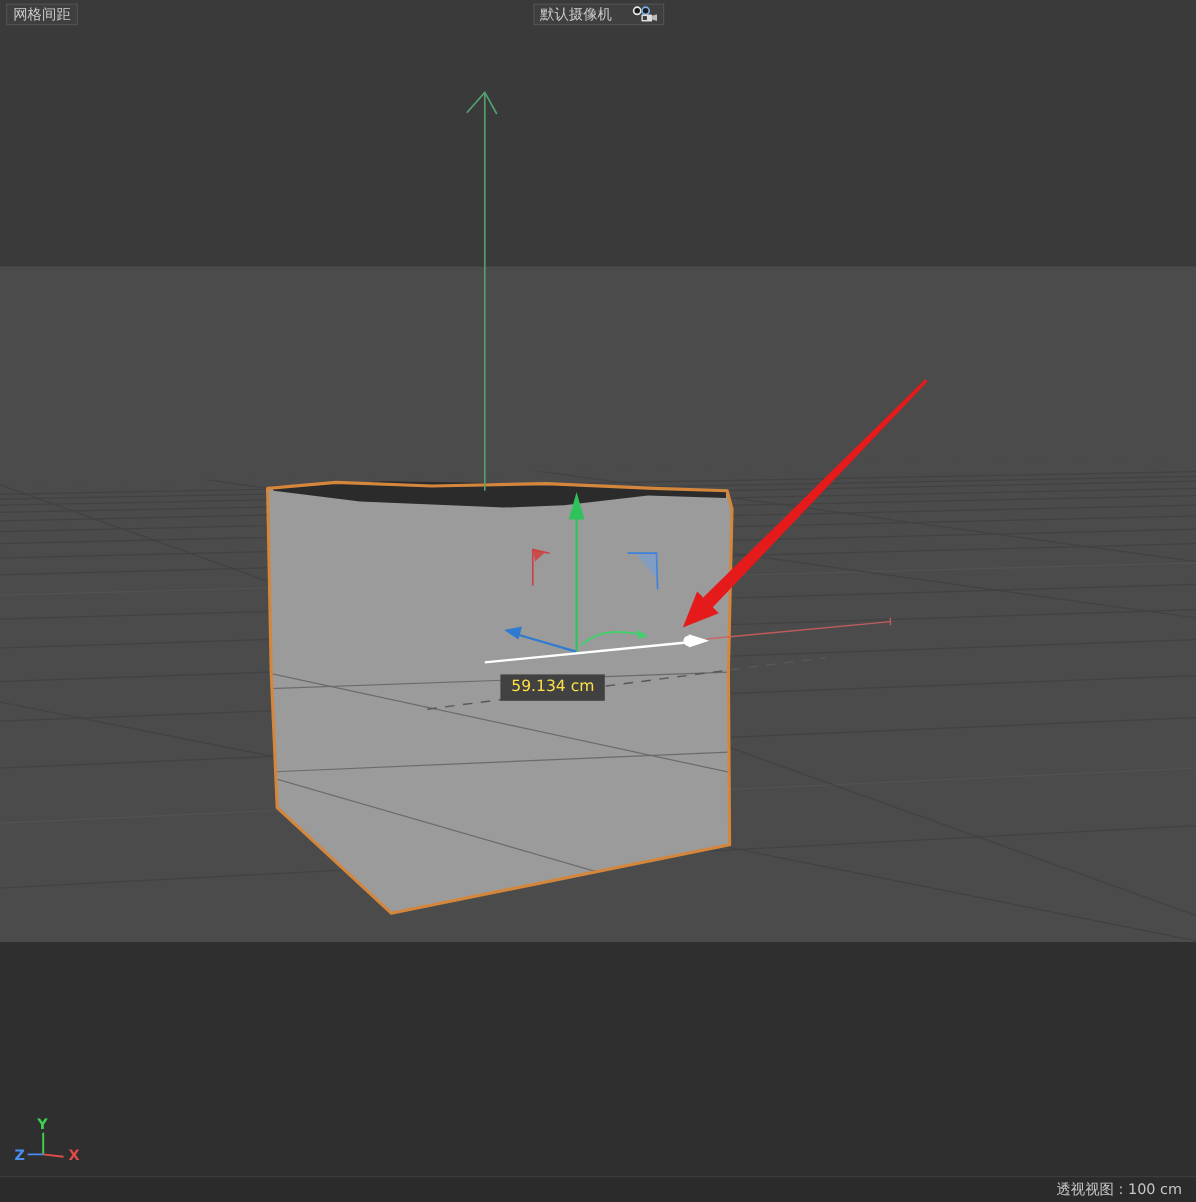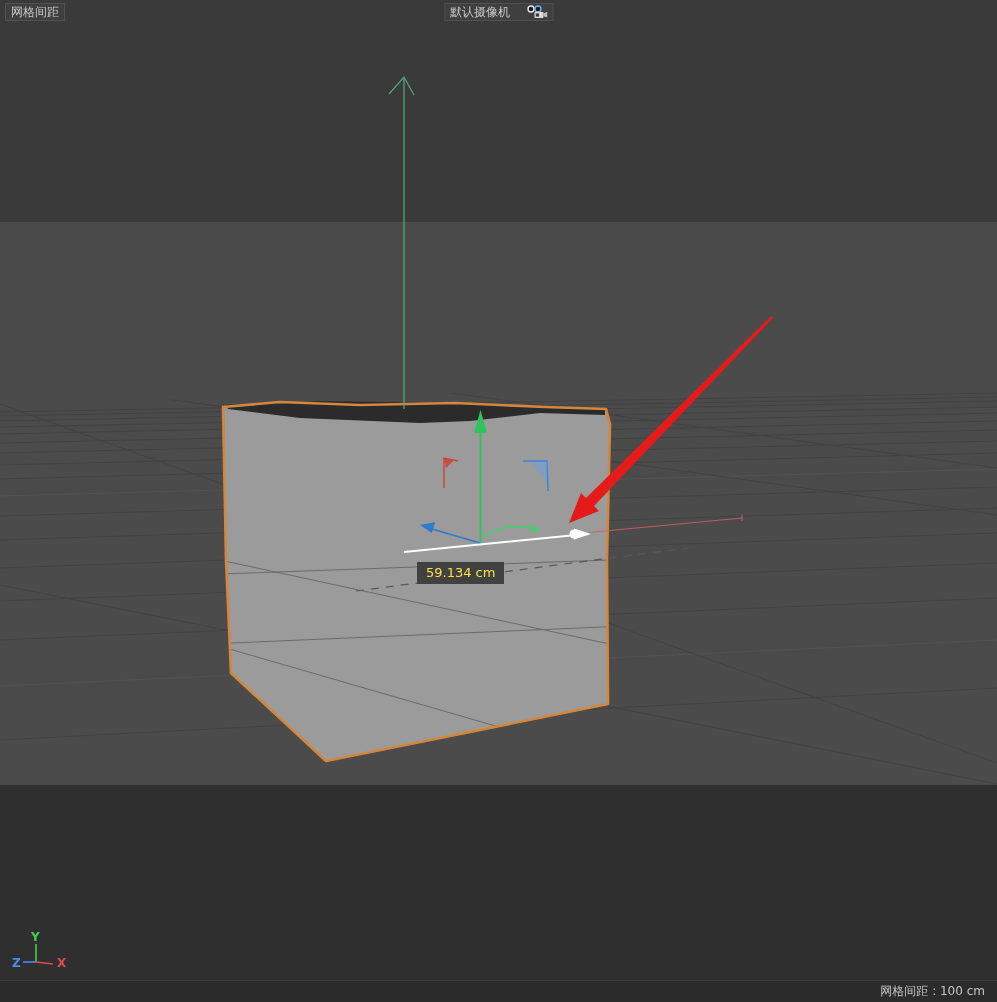--- a/index.html
+++ b/index.html
@@ -151,16 +151,16 @@
       <circle cx="11.5" cy="4" r="3" fill="#1d1d1d" stroke="#7ab1e8" stroke-width="1.4"></circle>
       <rect x="8" y="7" width="9" height="6" rx="1" fill="#dcdcdc"></rect>
       <polygon points="17,8.2 21,6.8 21,12.6 17,11.2" fill="#bdbdbd"></polygon>
       <rect x="9.2" y="8.4" width="3.4" height="3.2" fill="#3a3a3a"></rect>
     </svg>
   </div>
 
   <div class="measure-label">59.134 cm</div>
 
   <div class="status-bar">
-    <div class="status-text">网格间距 : 100 cm</div>
+    <div class="status-text">透视视图 : 100 cm</div>
   </div>
 
 </div>
 
 </body></html>

